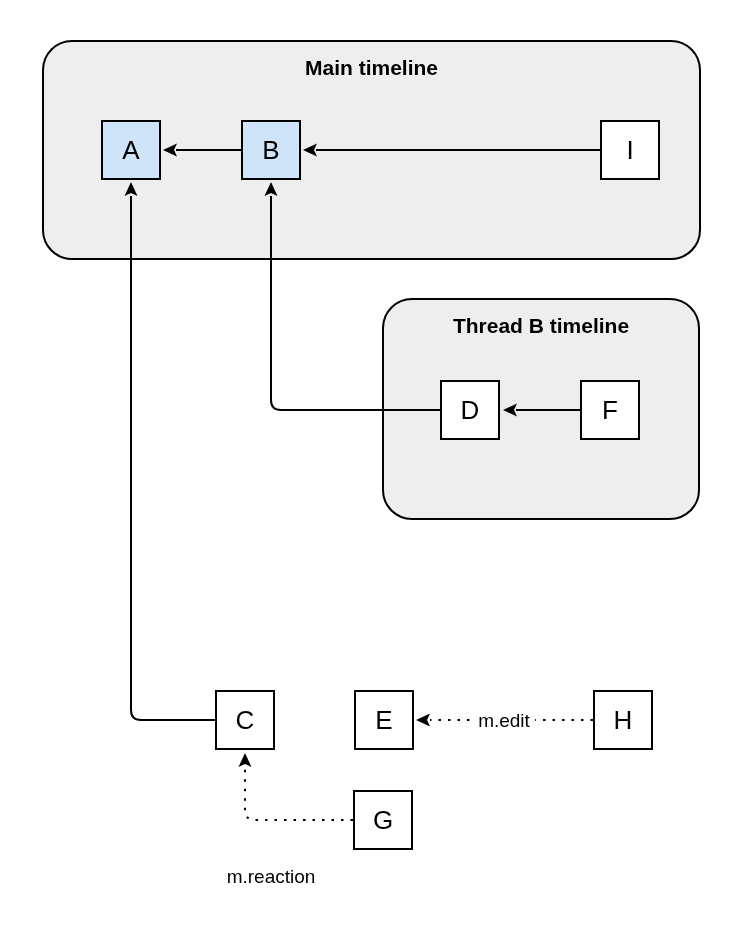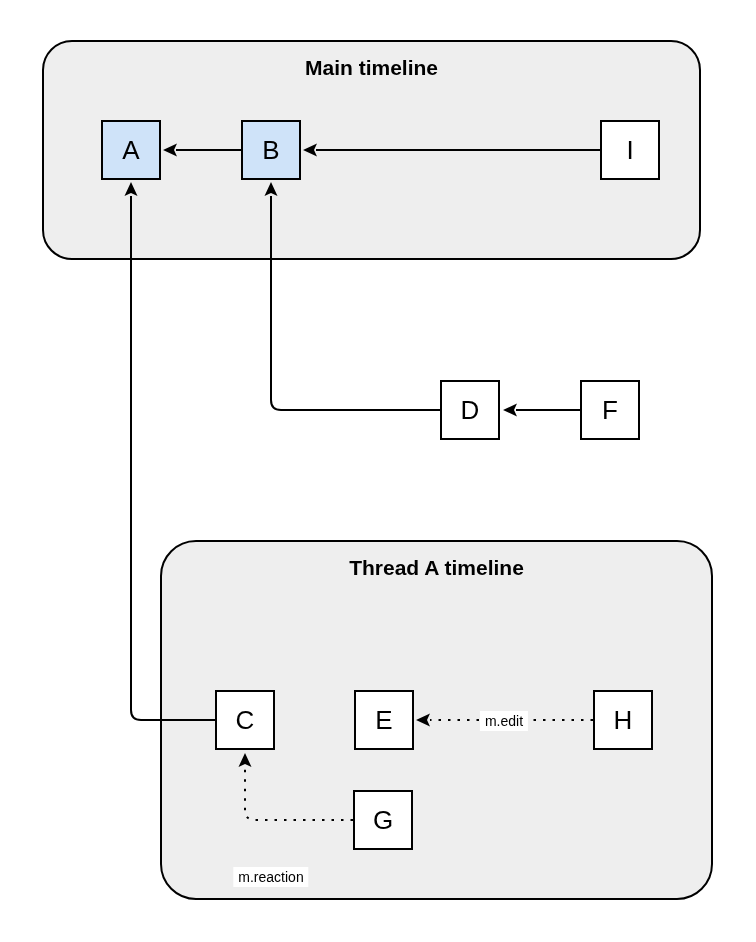--- a/index.html
+++ b/index.html
@@ -63,39 +63,39 @@
     align-items: center;
     justify-content: center;
     font-size: 26px;
     color: #000;
   }
   .node.highlight { background: var(--node-fill-highlight); }
   .edge-label {
     position: absolute;
     transform: translate(-50%, -50%);
     background: var(--label-bg);
-    font-size: 14px;
+    font-size: 19px;
     color: #000;
     padding: 2px 5px;
     white-space: nowrap;
   }
 </style>
 </head>
 <body>
 
 <div class="canvas">
 
   <div class="container-box" style="left:42px; top:40px; width:659px; height:220px; border-radius:30px;">
     <div class="container-title">Main timeline</div>
   </div>
 
+  <div class="container-box" style="left:382px; top:298px; width:318px; height:222px; border-radius:30px;">
+    <div class="container-title">Thread B timeline</div>
+  </div>
 
-  <div class="container-box" style="left:160px; top:540px; width:553px; height:360px; border-radius:36px;">
-    <div class="container-title">Thread A timeline</div>
-  </div>
 
   <svg class="edge-layer" viewBox="0 0 756 942" xmlns="http://www.w3.org/2000/svg">
 
     <g>
       <path class="edge" d="M 241 150 L 176 150"></path>
       <polygon class="arrowhead" points="163,150 177,143.5 174,150 177,156.5"></polygon>
     </g>
 
     <g>
       <path class="edge" d="M 600 150 L 316 150"></path>

